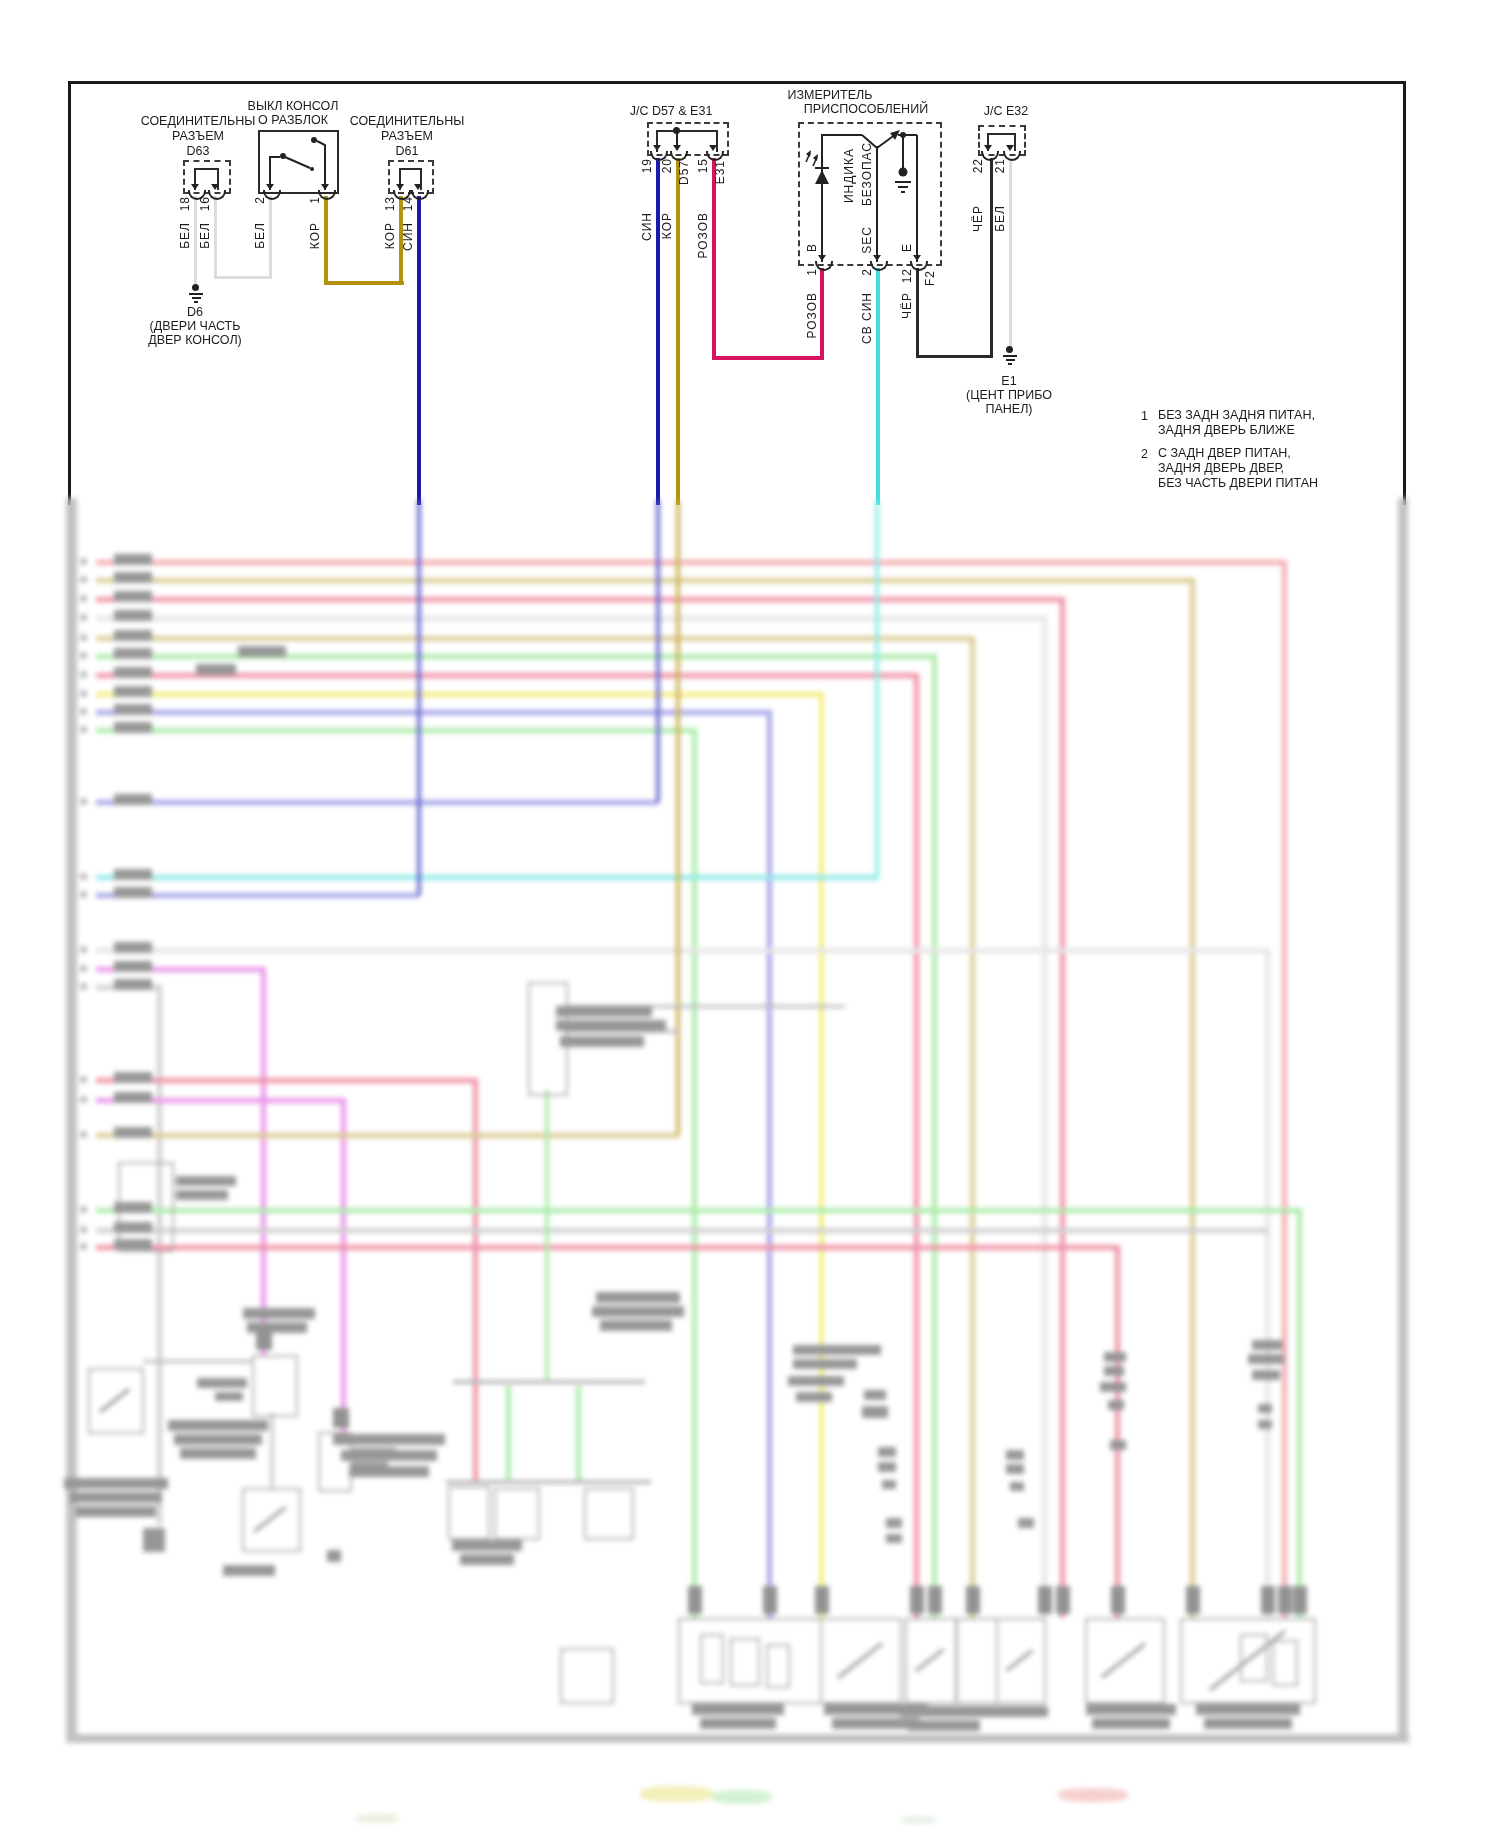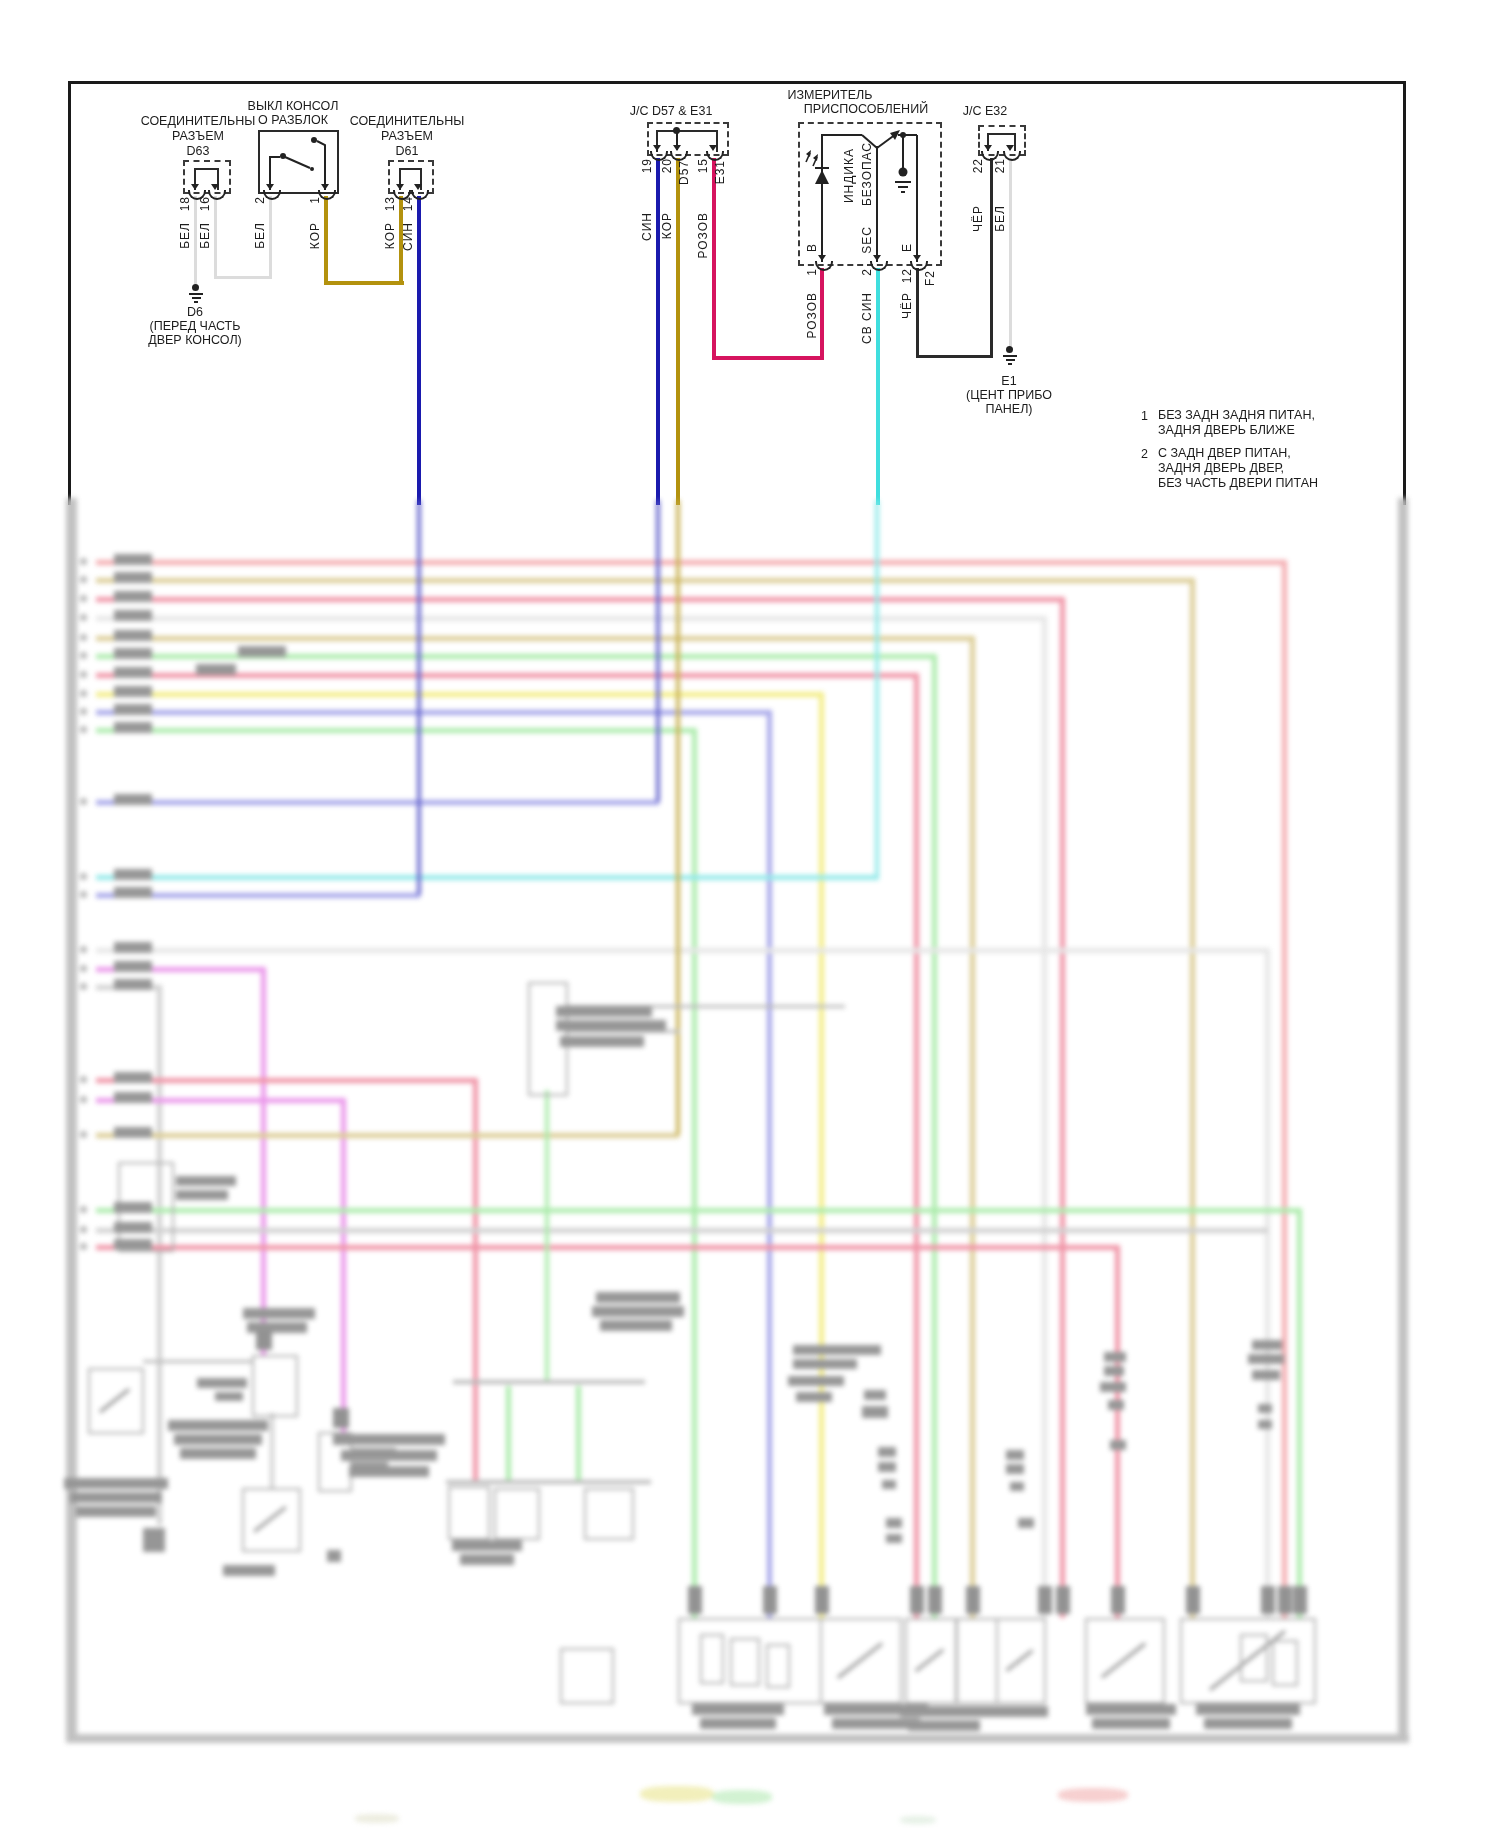--- a/index.html
+++ b/index.html
@@ -92,32 +92,32 @@
         <path d="M8,40 L12,31" stroke="#222" stroke-width="1.6" fill="none"></path>
         <polygon points="13,28 8,32 12,35" fill="#222"></polygon>
         <path d="M15,44 L19,35" stroke="#222" stroke-width="1.6" fill="none"></path>
         <polygon points="20,32 15,36 19,39" fill="#222"></polygon>
       </svg>
       <div class="vt" style="left:842px;top:148px">ИНДИКА</div>
       <div class="vt" style="left:860px;top:142px">БЕЗОПАС</div>
     </div>
 
     <div>
-      <div class="lbl" style="left:915px;top:104px;width:140px">J/C E32</div>
+      <div class="lbl" style="left:936px;top:104px;width:140px">J/C E32</div>
       <div class="dash" style="left:978px;top:125px;width:44px;height:27px"></div>
       <div class="bridge" style="left:987px;top:133px;width:25px;height:16px"></div>
     </div>
 
     <div>
       <div class="dotk" style="left:192px;top:284px;width:7px;height:7px"></div>
       <div class="gline" style="left:189px;top:293px;width:14px;height:2px"></div>
       <div class="gline" style="left:192px;top:297px;width:9px;height:2px"></div>
       <div class="gline" style="left:194px;top:301px;width:4px;height:2px"></div>
       <div class="lbl" style="left:125px;top:305px;width:140px">D6</div>
-      <div class="lbl" style="left:125px;top:319px;width:140px">(ПЕРЕД ЧАСТЬ</div>
+      <div class="lbl" style="left:125px;top:319px;width:140px">(ДВЕРИ ЧАСТЬ</div>
       <div class="lbl" style="left:125px;top:333px;width:140px">ДВЕР КОНСОЛ)</div>
     </div>
 
     <div>
       <div class="dotk" style="left:1006px;top:346px;width:7px;height:7px"></div>
       <div class="gline" style="left:1003px;top:355px;width:14px;height:2px"></div>
       <div class="gline" style="left:1006px;top:359px;width:9px;height:2px"></div>
       <div class="gline" style="left:1008px;top:363px;width:4px;height:2px"></div>
       <div class="lbl" style="left:939px;top:374px;width:140px">E1</div>
       <div class="lbl" style="left:939px;top:388px;width:140px">(ЦЕНТ ПРИБО</div>

